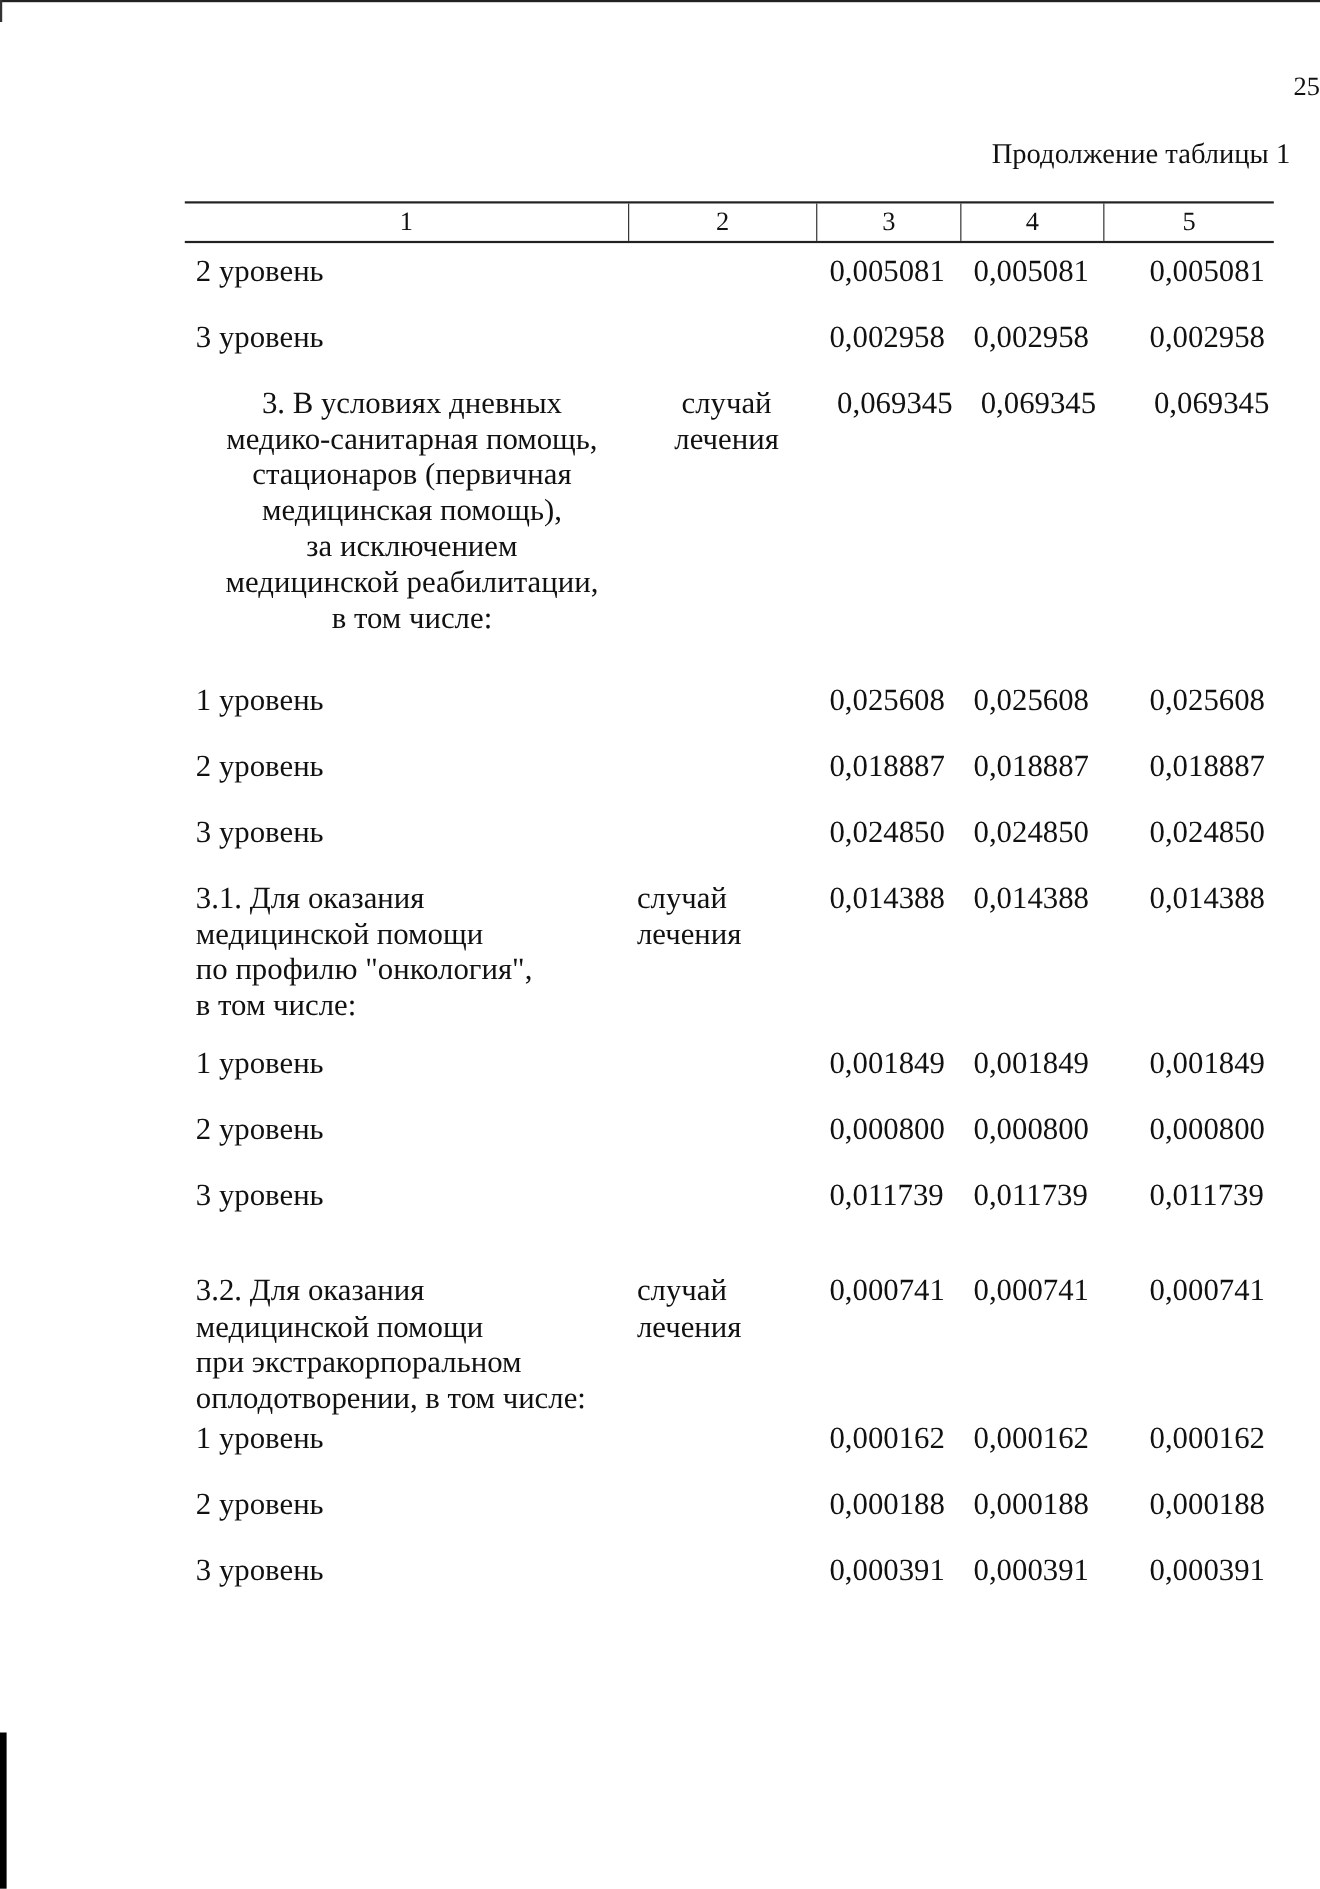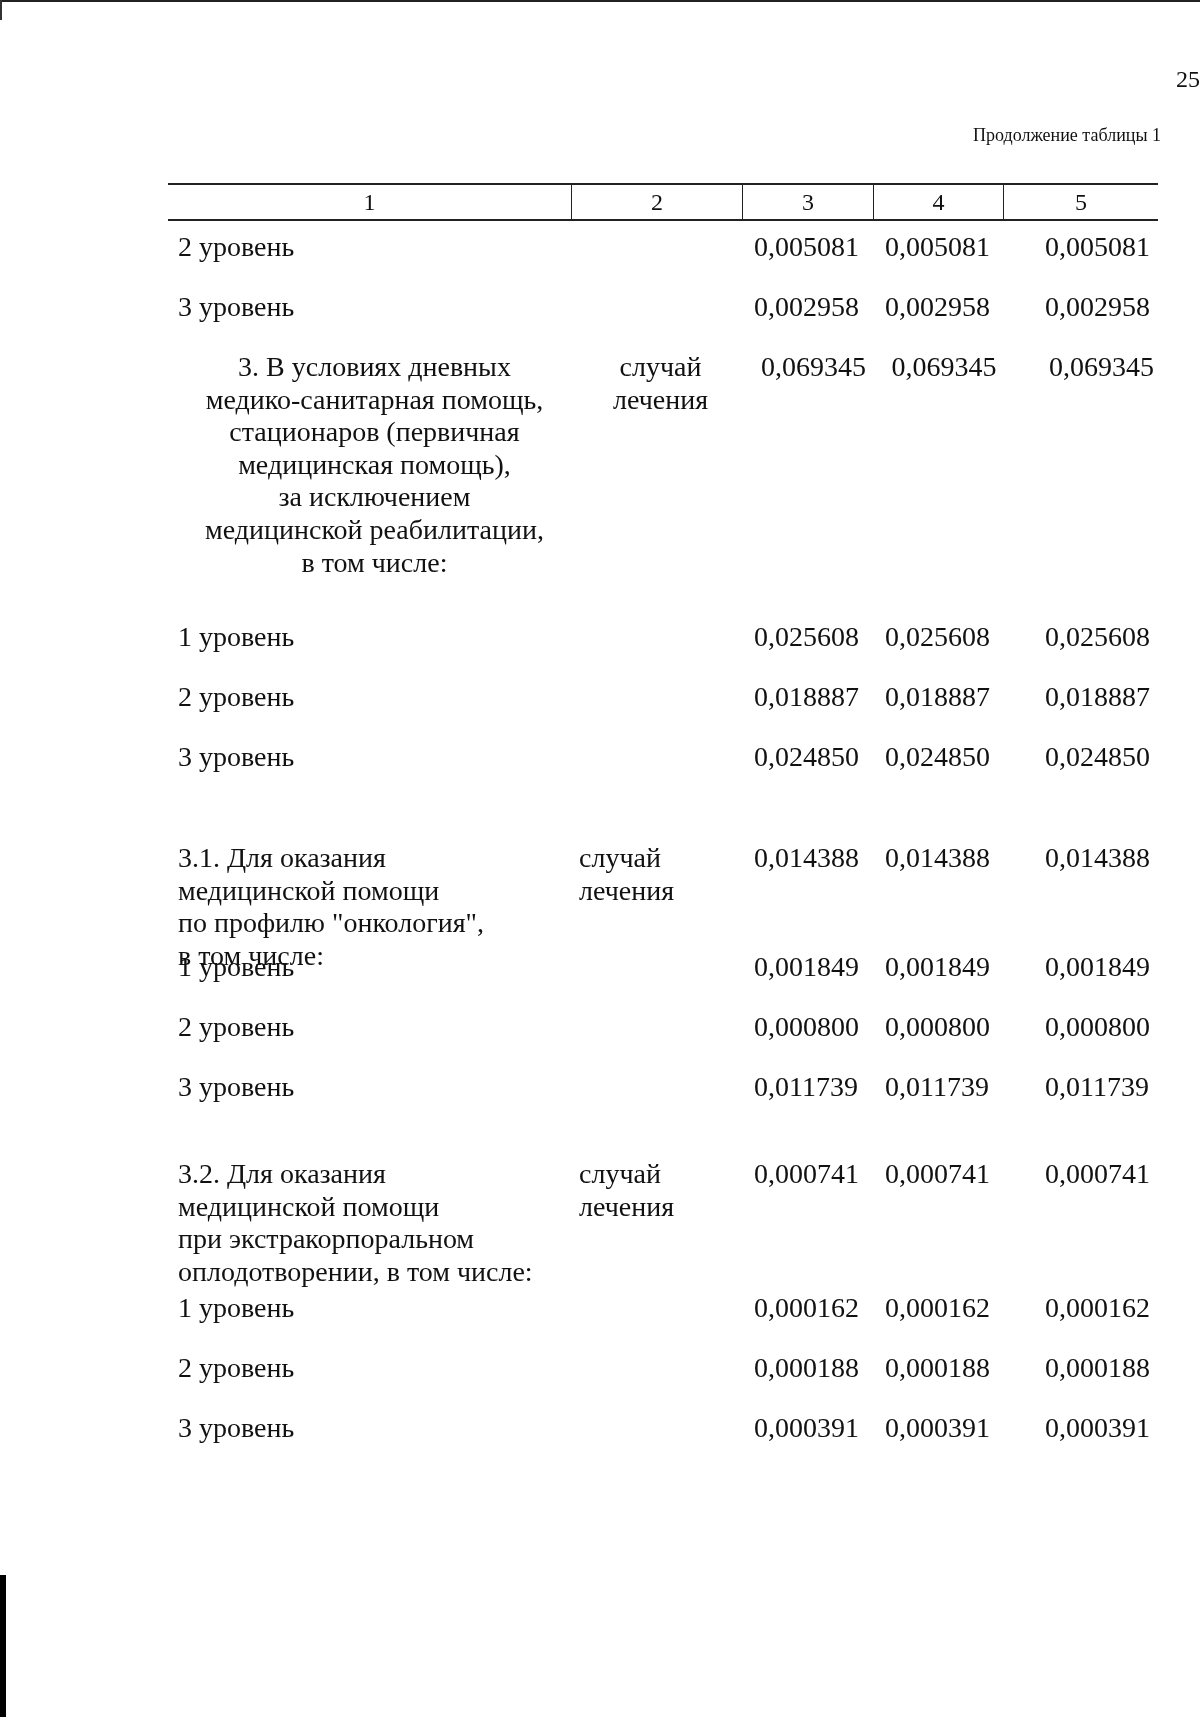--- a/index.html
+++ b/index.html
@@ -37,22 +37,22 @@
       position: absolute;
       top: 66px;
       left: 0;
       width: 1200px;
       text-align: right;
       font-size: 24px;
     }
     .continuation {
       position: absolute;
       top: 125px;
-      right: 39px;
-      font-size: 18px;
+      right: 27px;
+      font-size: 26px;
     }
     .table-header {
       position: absolute;
       top: 183px;
       left: 168px;
       width: 990px;
       height: 34px;
       border-top: 2px solid #222;
       border-bottom: 2px solid #222;
       display: flex;
@@ -169,21 +169,21 @@
     </div>
     <div class="row" style="top: 741px;">
       <div class="cell c1">
         <span class="line">3 уровень</span>
       </div>
       <div class="cell c2"></div>
       <div class="cell c3">0,024850</div>
       <div class="cell c4">0,024850</div>
       <div class="cell c5">0,024850</div>
     </div>
-    <div class="row" style="top: 801px; margin-top: 41px;">
+    <div class="row" style="top: 801px;">
       <div class="cell c1">
         <span class="line">3.1. Для оказания</span>
         <span class="line">медицинской помощи</span>
         <span class="line">по профилю "онкология",</span>
         <span class="line">в том числе:</span>
       </div>
       <div class="cell c2">
         <span class="line">случай</span>
         <span class="line">лечения</span>
       </div>

